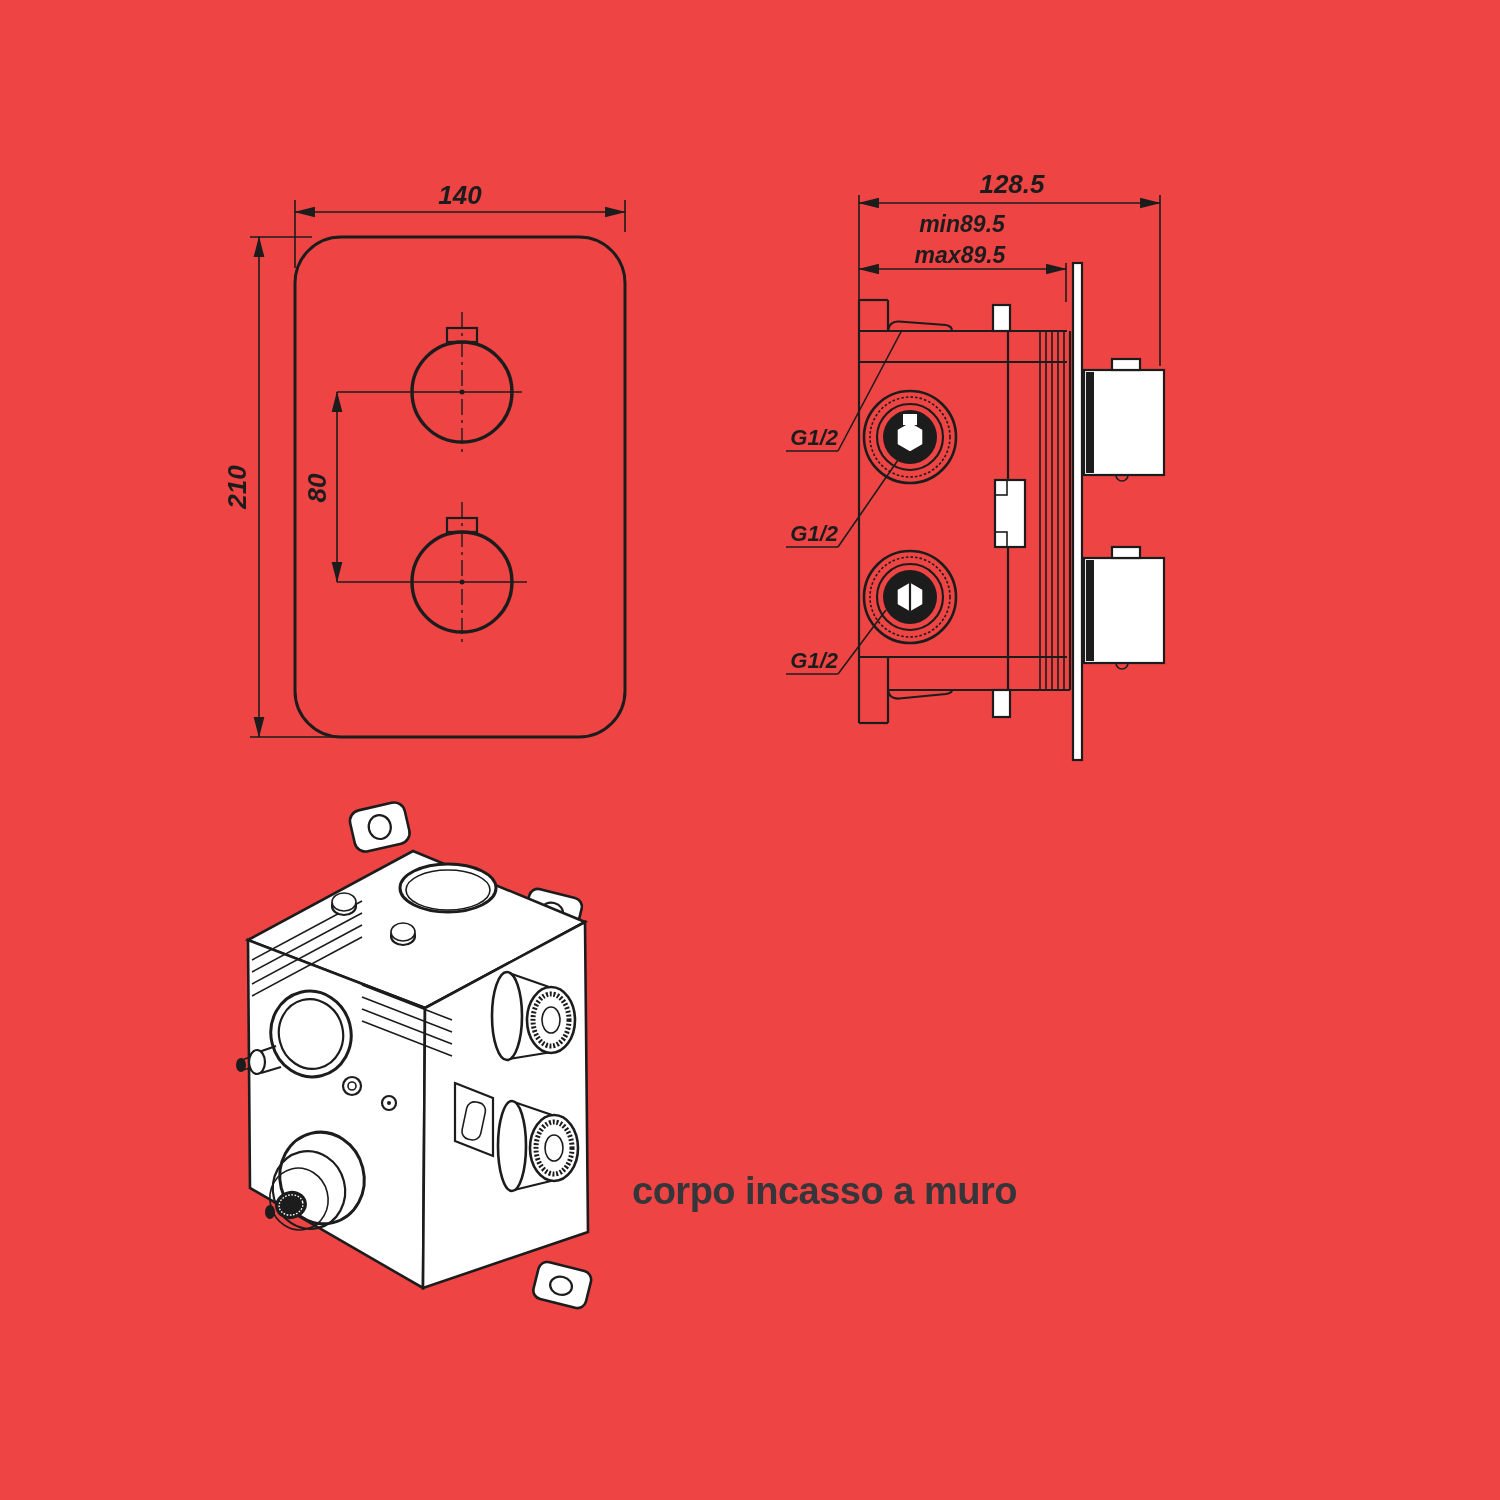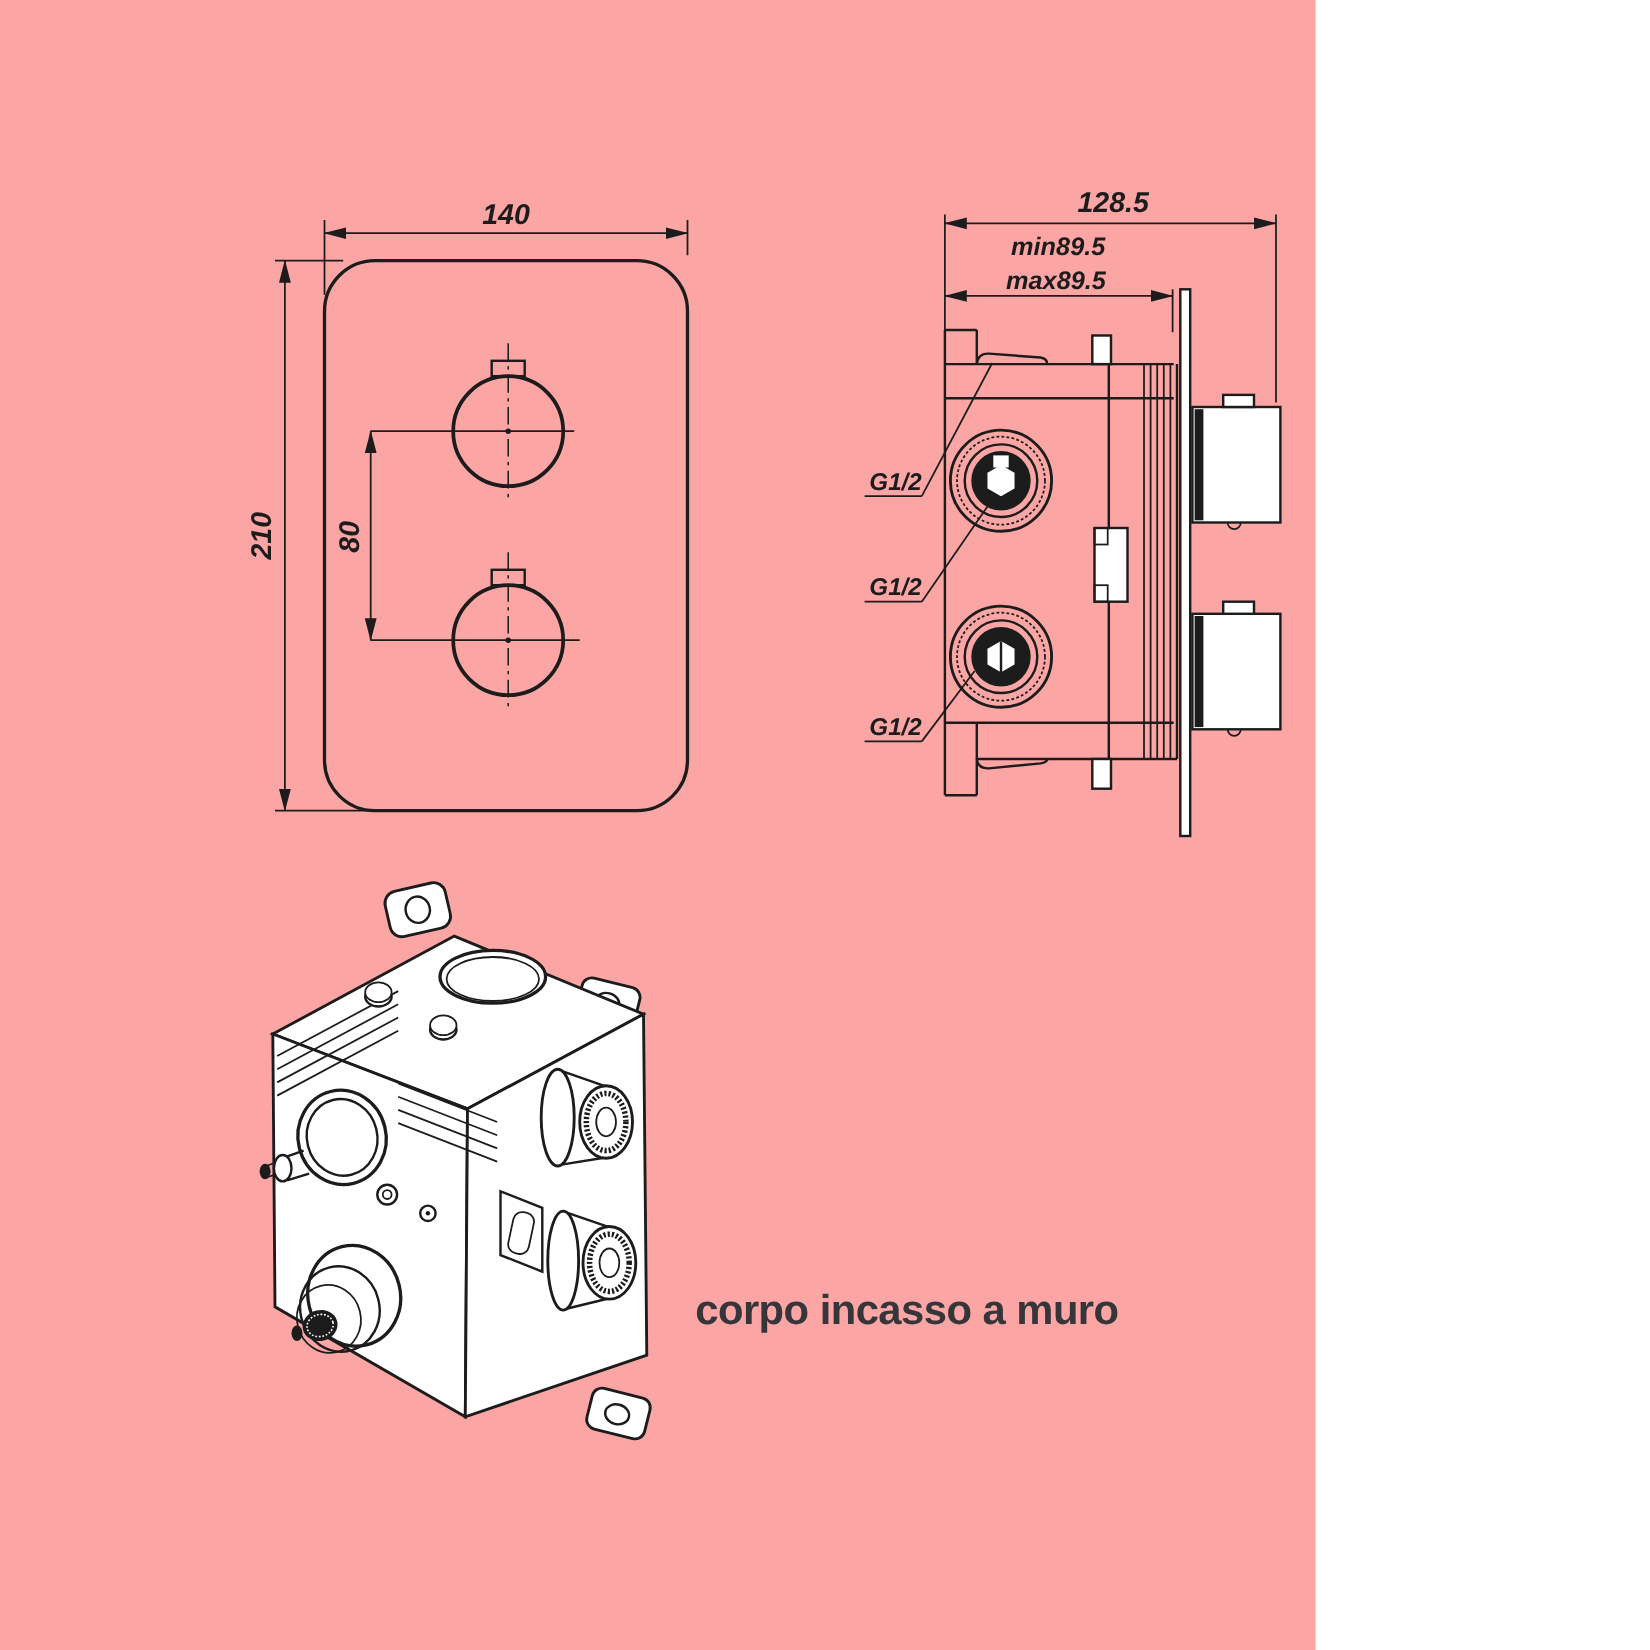--- a/index.html
+++ b/index.html
@@ -1,16 +1,16 @@
 <!DOCTYPE html>
 <html><head>
 <meta charset="utf-8">
 <style>
   html,body{margin:0;padding:0;background:#ffffff;}
-  .canvas{position:relative;width:1196px;height:1500px;background:#fca5a5;overflow:hidden;}
+  .canvas{position:relative;width:1500px;height:1500px;background:#ef4444;overflow:hidden;}
   svg{position:absolute;left:0;top:0;}
   .s15{stroke:#1c1c1c;stroke-width:1.6;fill:none;}
   .s2{stroke:#1c1c1c;stroke-width:2.2;fill:none;}
   .s25{stroke:#1c1c1c;stroke-width:2.6;fill:none;}
   .s3{stroke:#1c1c1c;stroke-width:3;fill:none;}
   .s35{stroke:#1c1c1c;stroke-width:3.4;fill:none;}
   .wf{fill:#ffffff;}
   .dark{fill:#1c1c1c;stroke:none;}
   .knurl{stroke:#1c1c1c;stroke-width:1.6;fill:none;stroke-dasharray:2.6 2;}
   .knurl2{stroke:#1c1c1c;stroke-width:5;fill:none;stroke-dasharray:2 1.8;}

